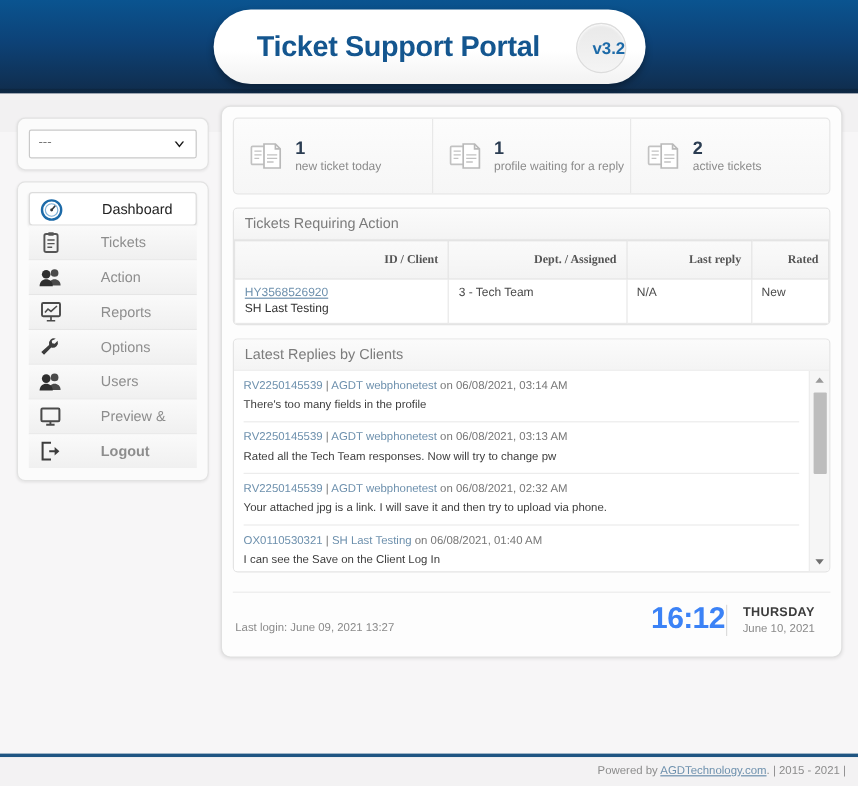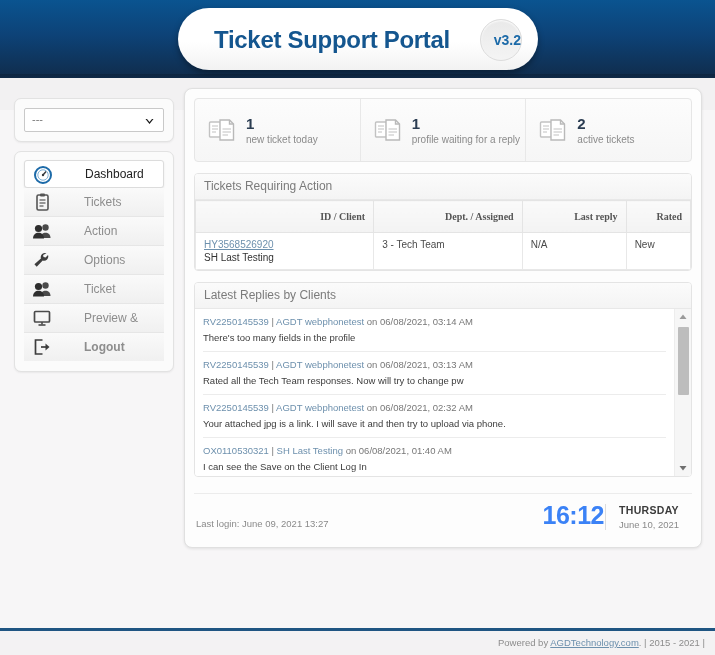--- a/index.html
+++ b/index.html
@@ -255,40 +255,51 @@
         <svg width="22" height="20" viewBox="0 0 22 20">
           <circle cx="14.5" cy="6.5" r="3.2" fill="#4a4a4a"></circle>
           <path d="M9.5 17 c0-3.4 2.4-5.2 5-5.2 s5 1.8 5 5.2 z" fill="#4a4a4a"></path>
           <circle cx="7.5" cy="7.5" r="3.6" fill="#2e2e2e"></circle>
           <path d="M2 17.5 c0-3.7 2.6-5.7 5.5-5.7 s5.5 2 5.5 5.7 z" fill="#2e2e2e"></path>
         </svg>
       </span>
       <span>Action</span>
     </div>
 
+    <div class="nav-item">
+      <span class="nav-ico">
+        <svg width="22" height="20" viewBox="0 0 22 20">
+          <rect x="4" y="2.5" width="15" height="11" rx="1" fill="none" stroke="#4a4a4a" stroke-width="1.6"></rect>
+          <polyline points="6.5,10.5 9,7.5 11.5,9.5 16.5,5" fill="none" stroke="#4a4a4a" stroke-width="1.3"></polyline>
+          <line x1="11.5" y1="13.5" x2="11.5" y2="17" stroke="#4a4a4a" stroke-width="1.4"></line>
+          <line x1="8" y1="17.3" x2="15" y2="17.3" stroke="#4a4a4a" stroke-width="1.4"></line>
+        </svg>
+      </span>
+      <span>Reports</span>
+    </div>
 
     <div class="nav-item">
       <span class="nav-ico">
         <svg width="22" height="20" viewBox="0 0 22 20">
           <path d="M15.5 3.2 a4.3 4.3 0 0 0-5.6 5.2 L3.4 14.3 l2.3 2.4 6-6.1 a4.3 4.3 0 0 0 5.3-5.6 l-2.4 2.4 -2.1-0.4 -0.4-2.1 z" fill="#3d3d3d"></path>
         </svg>
       </span>
       <span>Options</span>
     </div>
 
     <div class="nav-item">
       <span class="nav-ico">
         <svg width="22" height="20" viewBox="0 0 22 20">
           <circle cx="14.5" cy="6.5" r="3.2" fill="#4a4a4a"></circle>
           <path d="M9.5 17 c0-3.4 2.4-5.2 5-5.2 s5 1.8 5 5.2 z" fill="#4a4a4a"></path>
           <circle cx="7.5" cy="7.5" r="3.6" fill="#2e2e2e"></circle>
           <path d="M2 17.5 c0-3.7 2.6-5.7 5.5-5.7 s5.5 2 5.5 5.7 z" fill="#2e2e2e"></path>
         </svg>
       </span>
-      <span>Ticket</span>
+      <span>Users</span>
     </div>
 
     <div class="nav-item">
       <span class="nav-ico">
         <svg width="22" height="20" viewBox="0 0 22 20">
           <rect x="3.5" y="3.5" width="15" height="10.5" rx="1" fill="none" stroke="#4a4a4a" stroke-width="1.7"></rect>
           <line x1="11" y1="14" x2="11" y2="16.5" stroke="#4a4a4a" stroke-width="1.6"></line>
           <line x1="7.5" y1="17" x2="14.5" y2="17" stroke="#4a4a4a" stroke-width="1.6"></line>
         </svg>
       </span>

